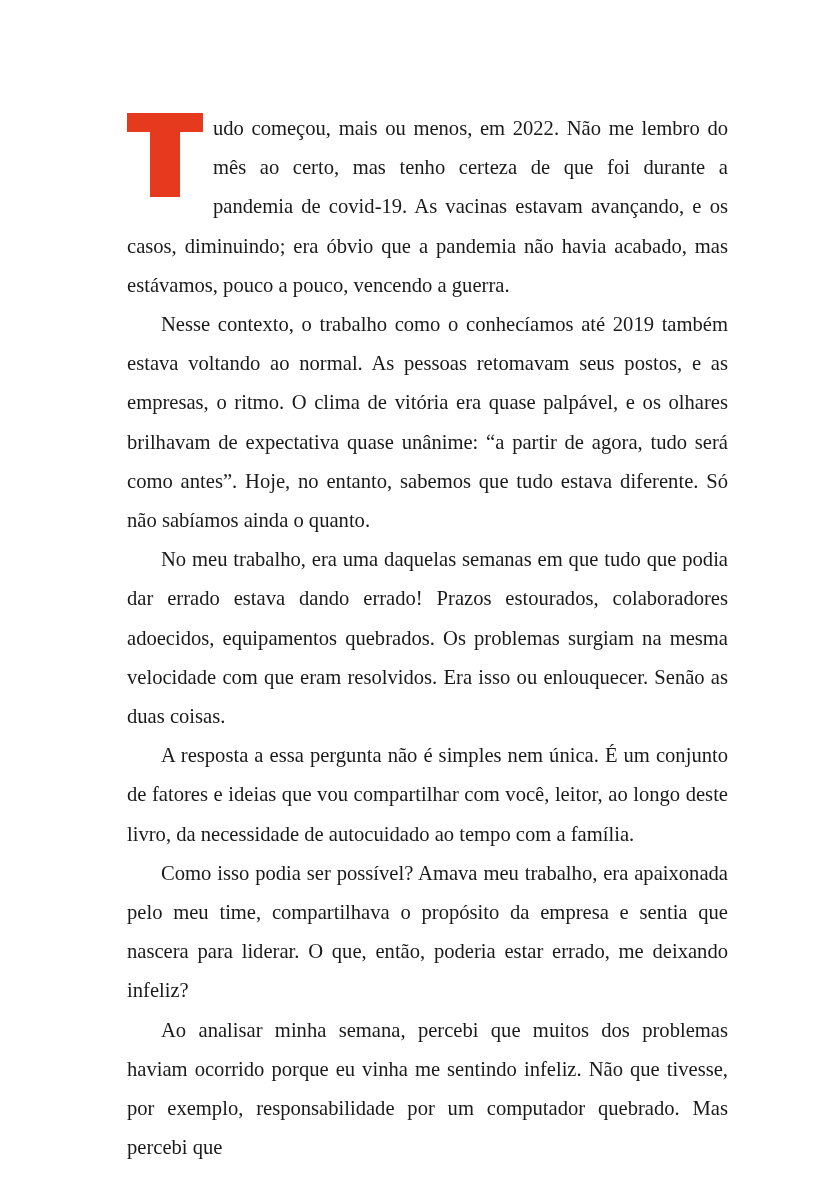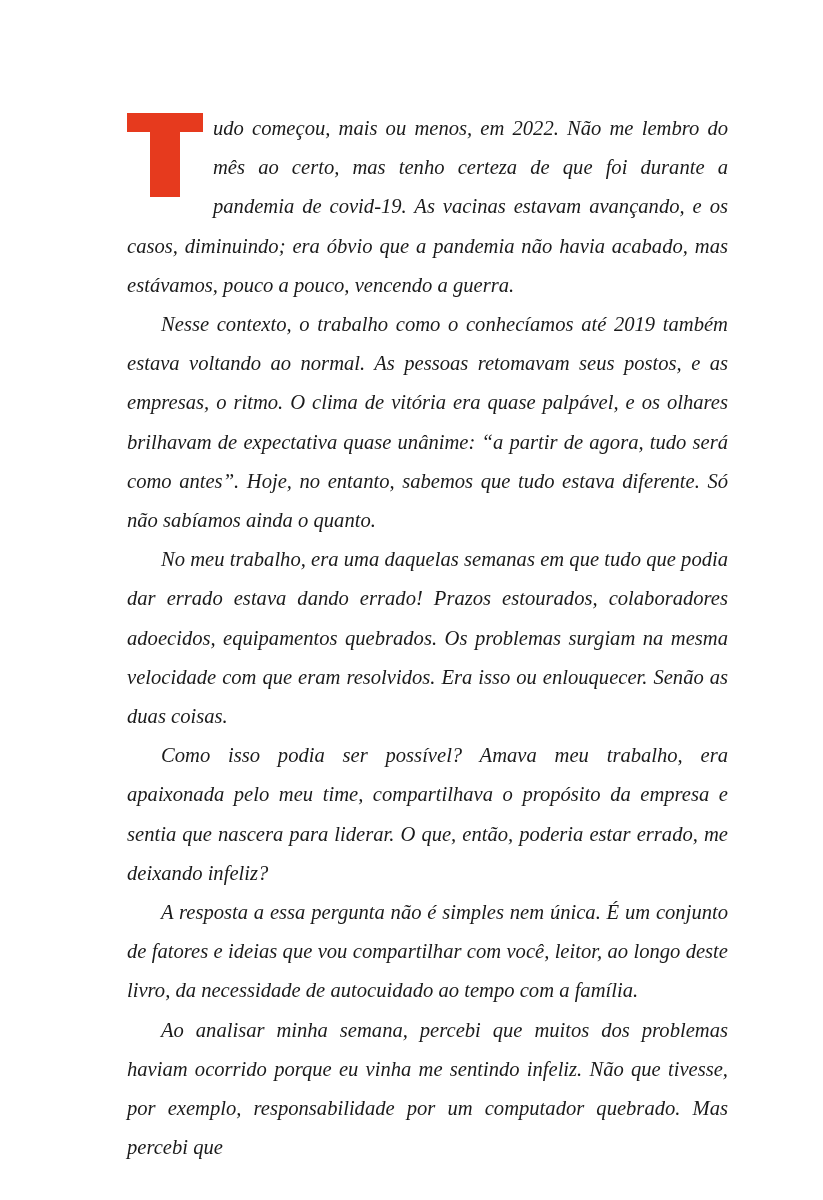--- a/index.html
+++ b/index.html
@@ -21,21 +21,20 @@
       font-family: "Liberation Serif", "DejaVu Serif", serif;
       font-size: 20.6px;
       line-height: 39.2px;
       color: #1a1a1a;
       text-align: justify;
     }
     .para {
       margin: 0;
       text-indent: 34px;
       text-align: justify;
-      font-style: italic;
     }
     .para.first {
       text-indent: 0;
     }
     .dropcap {
       float: left;
       width: 76px;
       height: 84px;
       margin: 4px 10px 0 0;
       position: relative;
@@ -71,16 +70,16 @@
 <div class="page" style="color: rgb(26, 26, 26);">
   <p class="para first">
     <span class="dropcap">
       <span class="bar-top"></span>
       <span class="bar-stem"></span>
       <span class="letter">T</span>
     </span><span>udo começou, mais ou menos, em 2022. Não me lembro do mês ao certo, mas tenho certeza de que foi durante a pandemia de covid-19. As vacinas estavam avançando, e os casos, diminuindo; era óbvio que a pandemia não havia acabado, mas estávamos, pouco a pouco, vencendo a guerra.</span>
   </p>
   <p class="para">Nesse contexto, o trabalho como o conhecíamos até 2019 também estava voltando ao normal. As pessoas retomavam seus postos, e as empresas, o ritmo. O clima de vitória era quase palpável, e os olhares brilhavam de expectativa quase unânime: “a partir de agora, tudo será como antes”. Hoje, no entanto, sabemos que tudo estava diferente. Só não sabíamos ainda o quanto.</p>
   <p class="para">No meu trabalho, era uma daquelas semanas em que tudo que podia dar errado estava dando errado! Prazos estourados, colaboradores adoecidos, equipamentos quebrados. Os problemas surgiam na mesma velocidade com que eram resolvidos. Era isso ou enlouquecer. Senão as duas coisas.</p>
+  <p class="para">A resposta a essa pergunta não é simples nem única. É um conjunto de fatores e ideias que vou compartilhar com você, leitor, ao longo deste livro, da necessidade de autocuidado ao tempo com a família.</p>
   <p class="para">Como isso podia ser possível? Amava meu trabalho, era apaixonada pelo meu time, compartilhava o propósito da empresa e sentia que nascera para liderar. O que, então, poderia estar errado, me deixando infeliz?</p>
-  <p class="para">A resposta a essa pergunta não é simples nem única. É um conjunto de fatores e ideias que vou compartilhar com você, leitor, ao longo deste livro, da necessidade de autocuidado ao tempo com a família.</p>
   <p class="para"><span>Ao analisar minha semana, percebi que muitos dos problemas haviam ocorrido porque eu vinha me sentindo infeliz. Não que tivesse, por exemplo, responsabilidade por um computador quebrado. Mas percebi que </span></p>
 </div>
 
 </body></html>

